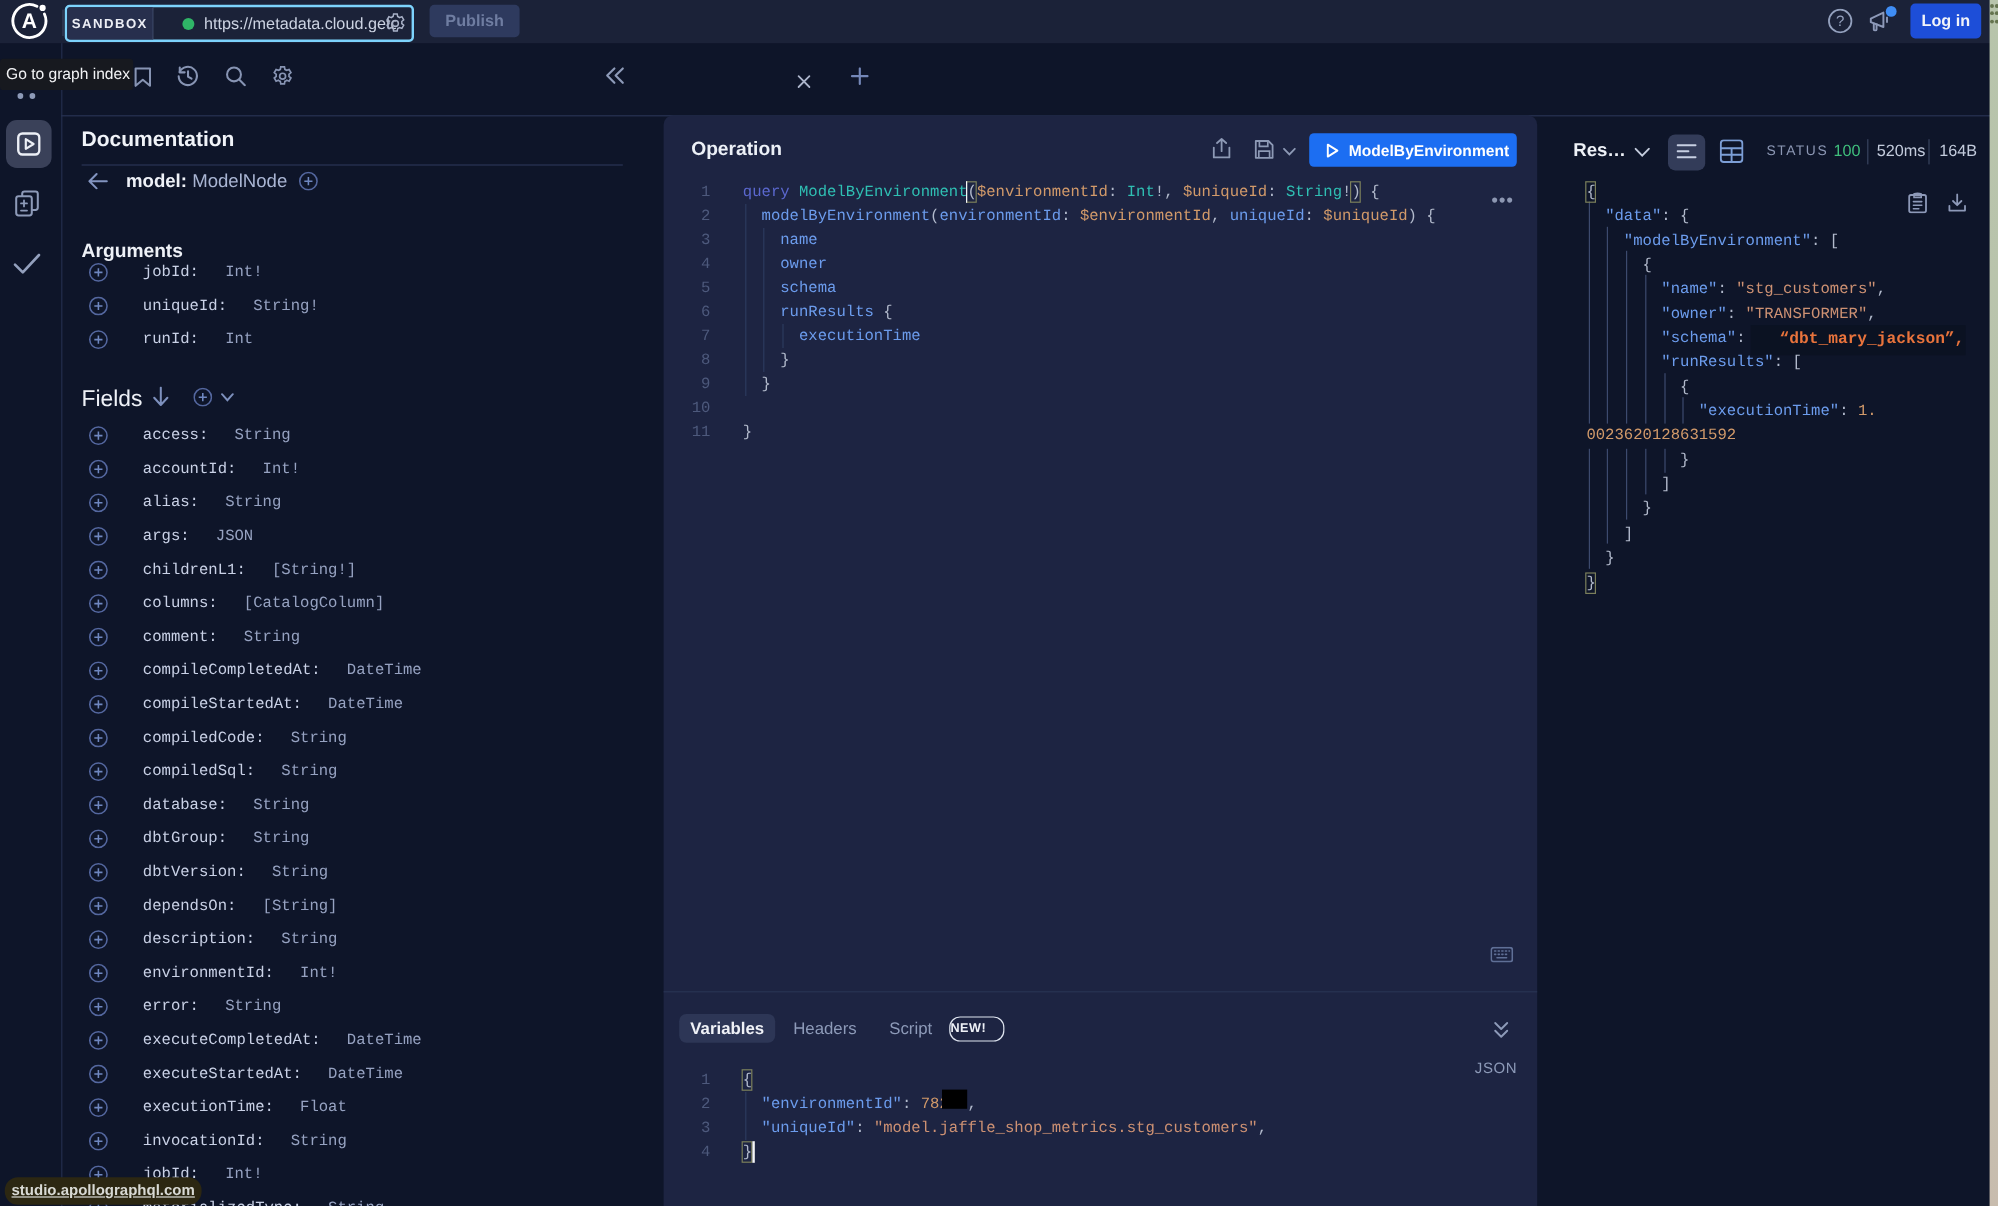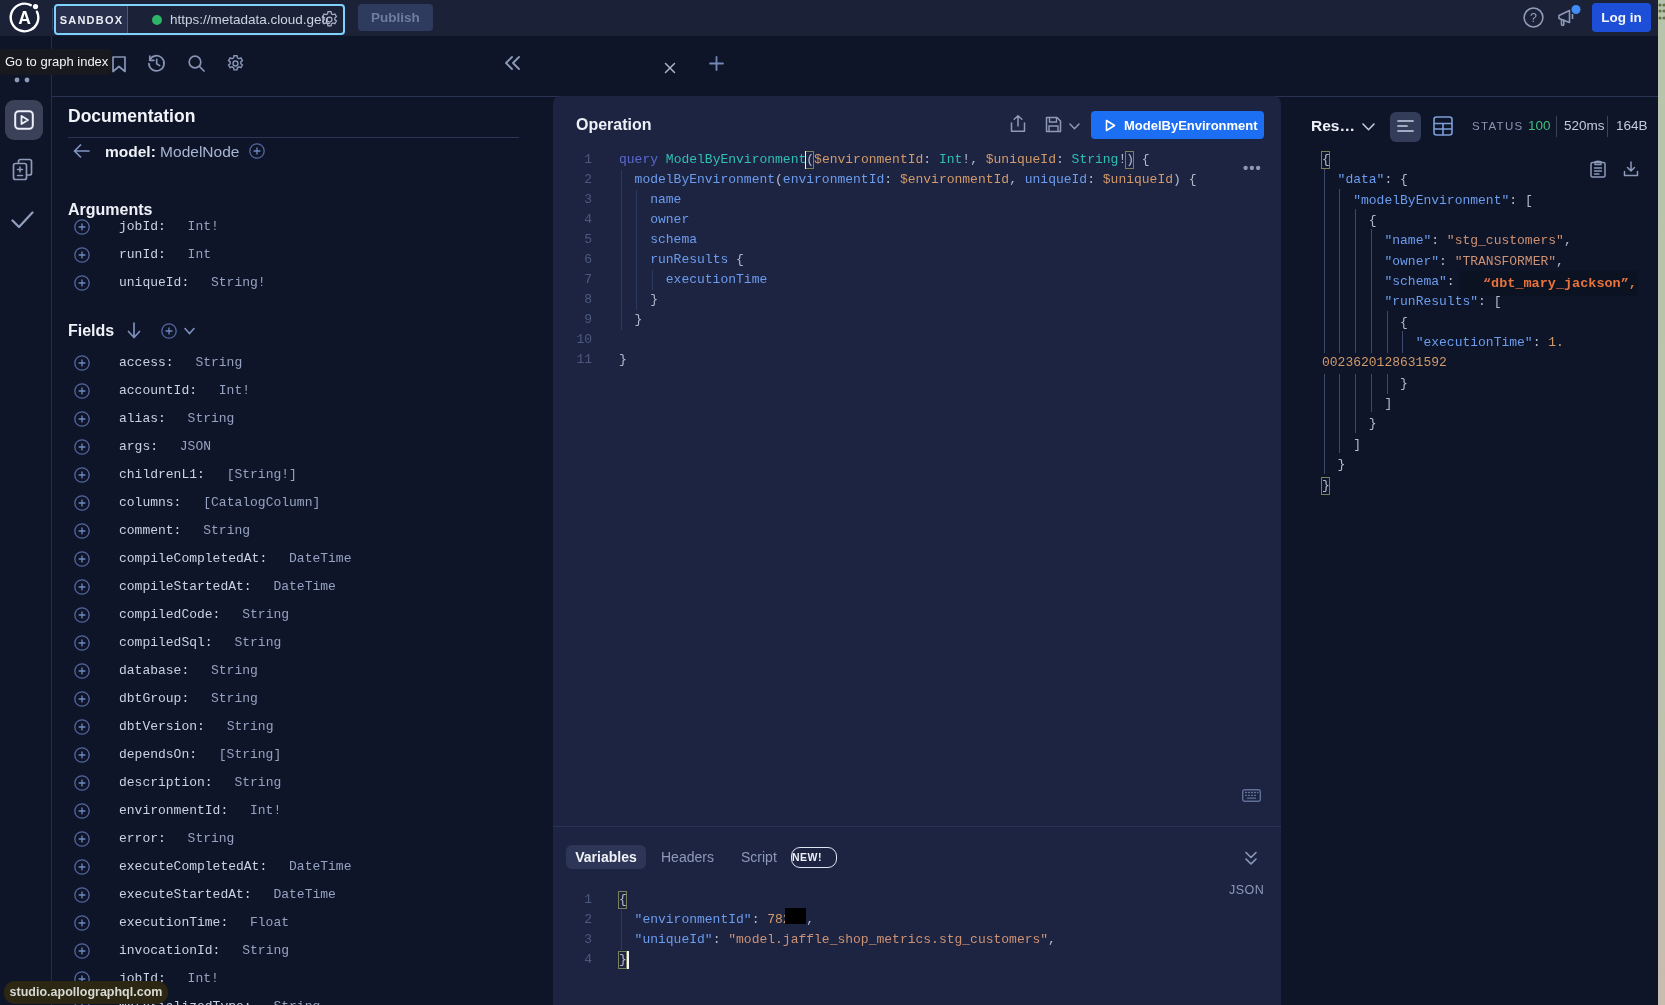--- a/index.html
+++ b/index.html
@@ -21,21 +21,21 @@
   
   #vline{position:absolute;left:51px;top:36px;width:1px;height:969px;background:#232d4c;}
   #hline{position:absolute;left:51px;top:96px;width:1614px;height:1px;background:#283253;}
   
   #card{position:absolute;left:553px;top:96px;width:728px;height:909px;background:#1d2442;border-radius:8px 8px 0 0;}
   
   #tab{position:absolute;left:552px;top:48px;width:144px;height:48px;border:1px solid #2b3658;border-bottom:none;border-radius:8px 8px 0 0;}
   #tab .t{position:absolute;left:14px;top:12px;font-size:13.5px;color:#e7eaf2;}
   
   #tooltip{position:absolute;left:0;top:49px;width:111px;height:26px;background:#17191f;border-radius:3px;color:#f2f3f5;font-size:13px;line-height:26px;padding-left:5px;box-sizing:border-box;z-index:60;}
-  #pill{position:absolute;left:4px;top:981px;width:164px;height:23px;background:#2c2712;border-radius:11px;z-index:70;color:#d8d9d4;font-size:12.5px;font-weight:bold;line-height:23px;text-align:center;}
+  #pill{position:absolute;left:4px;top:981px;width:164px;height:23px;background:#2c2712;border-radius:11px;z-index:70;color:#d8d9d4;font-size:12.5px;font-weight:bold;line-height:23px;text-align:center;text-decoration:underline;}
   
   #strip{position:absolute;left:1658px;top:0;width:7px;height:1005px;background:linear-gradient(#b7c4ab,#bdc3ae 70%,#c8bcae);z-index:80;}
   
   .docrow{height:28px;display:flex;align-items:center;gap:14px;}
   .plusc{width:16px;height:16px;flex:none;margin-left:23px;margin-right:15px;}
   .fname{font-family:"Liberation Mono",monospace;font-size:13px;color:#c9d1e6;}
   .ftype{font-family:"Liberation Mono",monospace;font-size:13px;color:#96a2c1;}
   
   .codeline{position:absolute;font-family:"Liberation Mono",monospace;font-size:13px;white-space:pre;line-height:20px;}
   .ln{position:absolute;font-family:"Liberation Mono",monospace;font-size:13px;color:#4d597c;line-height:20px;text-align:right;white-space:pre;}
@@ -108,33 +108,33 @@
             <path d="M8 4.6 V11.4 M4.6 8 H11.4" stroke="#6f87c0" stroke-width="1.3"></path>
           </svg>
           <span class="fname">jobId:</span>
           <span class="ftype">&nbsp;Int!</span>
         </div>
       <div class="docrow">
           <svg class="plusc" width="16" height="16" viewBox="0 0 16 16">
             <circle cx="8" cy="8" r="7.2" fill="none" stroke="#54679f" stroke-width="1.3"></circle>
             <path d="M8 4.6 V11.4 M4.6 8 H11.4" stroke="#6f87c0" stroke-width="1.3"></path>
           </svg>
+          <span class="fname">uniqueId:</span>
+          <span class="ftype">&nbsp;String!</span>
+        </div>
+      <div class="docrow">
+          <svg class="plusc" width="16" height="16" viewBox="0 0 16 16">
+            <circle cx="8" cy="8" r="7.2" fill="none" stroke="#54679f" stroke-width="1.3"></circle>
+            <path d="M8 4.6 V11.4 M4.6 8 H11.4" stroke="#6f87c0" stroke-width="1.3"></path>
+          </svg>
           <span class="fname">runId:</span>
           <span class="ftype">&nbsp;Int</span>
         </div>
-      <div class="docrow">
-          <svg class="plusc" width="16" height="16" viewBox="0 0 16 16">
-            <circle cx="8" cy="8" r="7.2" fill="none" stroke="#54679f" stroke-width="1.3"></circle>
-            <path d="M8 4.6 V11.4 M4.6 8 H11.4" stroke="#6f87c0" stroke-width="1.3"></path>
-          </svg>
-          <span class="fname">uniqueId:</span>
-          <span class="ftype">&nbsp;String!</span>
-        </div>
     </div>
-    <div class="abs" style="left:17px;top:226px;font-size:16px;font-weight:bold;color:#eef1f7;">Fields</div>
+    <div class="abs" style="left:17px;top:226px;font-size:19px;font-weight:normal;color:#eef1f7;">Fields</div>
     <svg class="abs" style="left:76px;top:226px" width="14" height="17" viewBox="0 0 14 17">
         <path d="M7 1 V15 M1.5 9.5 L7 15.5 L12.5 9.5" fill="none" stroke="#7d90bd" stroke-width="1.7" stroke-linecap="round" stroke-linejoin="round"></path>
       </svg>
     <svg class="abs" style="left:110px;top:227px" width="16" height="16" viewBox="0 0 16 16">
         <circle cx="8" cy="8" r="7.2" fill="none" stroke="#54679f" stroke-width="1.3"></circle>
         <path d="M8 4.6 V11.4 M4.6 8 H11.4" stroke="#6f87c0" stroke-width="1.3"></path>
       </svg>
     <svg class="abs" style="left:133px;top:231px" width="11" height="8" viewBox="0 0 11 8">
         <path d="M1 1.5 L5.5 6.5 L10 1.5" fill="none" stroke="#7d90bd" stroke-width="1.6" stroke-linecap="round"></path>
       </svg>

